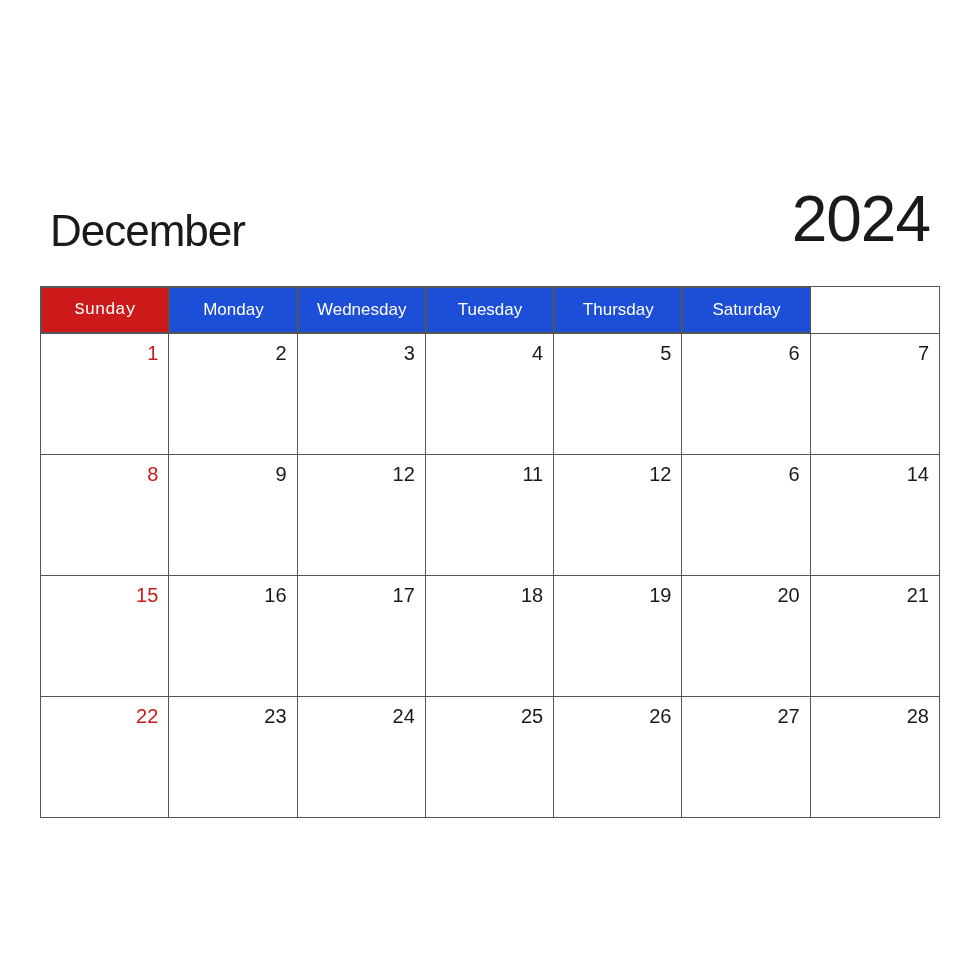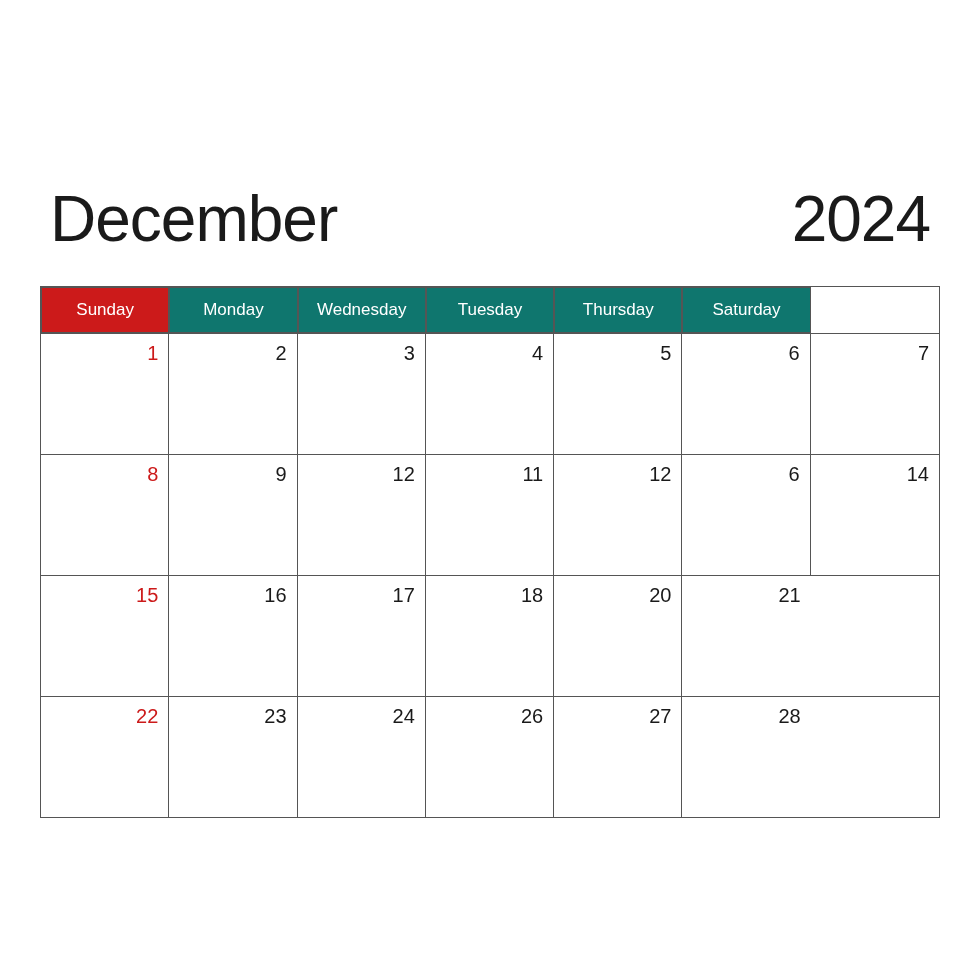--- a/index.html
+++ b/index.html
@@ -24,21 +24,21 @@
     }
 
     .calendar-header {
       display: flex;
       justify-content: space-between;
       align-items: flex-end;
       padding: 20px 10px 30px 10px;
     }
 
     .month-title {
-      font-size: 64px;
+      font-size: 44px;
       font-weight: 400;
       color: #1a1a1a;
       letter-spacing: -1px;
     }
 
     .year-title {
       font-size: 64px;
       font-weight: 400;
       color: #1a1a1a;
       letter-spacing: -1px;
@@ -48,26 +48,27 @@
       display: grid;
       grid-template-columns: repeat(7, 1fr);
     }
 
     .day-header {
       padding: 12px 8px;
       text-align: center;
       font-size: 17px;
       font-weight: 500;
       color: #ffffff;
-      background-color: #0f766e;
+      background-color: #1d4ed8;
       border: 1px solid #555;
     }
 
     .day-header.sunday {
       background-color: #cc1a1a;
+      font-family: Liberation Mono, monospace;
     }
 
     .weeks-grid {
       display: flex;
       flex-direction: column;
     }
 
     .week-row {
       display: grid;
       grid-template-columns: repeat(7, 1fr);
@@ -174,35 +175,41 @@
           <div class="day-cell">
             <span class="day-number">16</span>
           </div>
           <div class="day-cell">
             <span class="day-number">17</span>
           </div>
           <div class="day-cell">
             <span class="day-number">18</span>
           </div>
           <div class="day-cell">
+            <span class="day-number">19</span>
+          </div>
+          <div class="day-cell">
             <span class="day-number">20</span>
           </div>
           <div class="day-cell">
             <span class="day-number">21</span>
           </div>
         </div>
         <div class="week-row">
           <div class="day-cell">
             <span class="day-number sunday">22</span>
           </div>
           <div class="day-cell">
             <span class="day-number">23</span>
           </div>
           <div class="day-cell">
             <span class="day-number">24</span>
+          </div>
+          <div class="day-cell">
+            <span class="day-number">25</span>
           </div>
           <div class="day-cell">
             <span class="day-number">26</span>
           </div>
           <div class="day-cell">
             <span class="day-number">27</span>
           </div>
           <div class="day-cell">
             <span class="day-number">28</span>
           </div>

